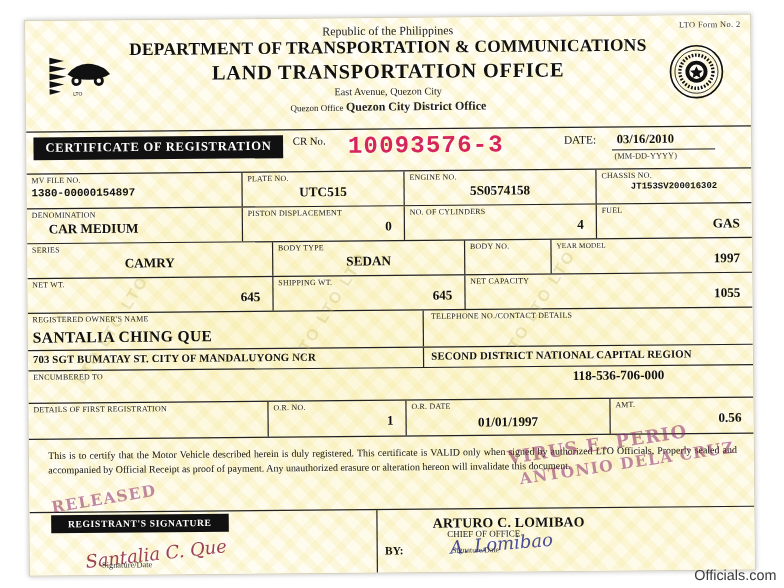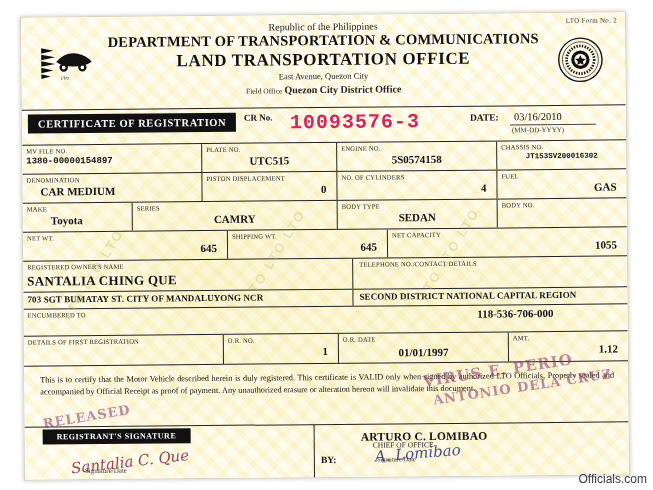--- a/index.html
+++ b/index.html
@@ -58,28 +58,28 @@
 
   
   .certbar{
     position:relative;height:34px;border-top:1px solid #222;border-bottom:1px solid #222;
   }
   .certlabel{
     position:absolute;left:6px;top:4px;
     background:#111;color:#fff;font-weight:bold;font-size:10.5px;
     letter-spacing:.6px;padding:4px 10px 4px 10px;
   }
-  .crno-lbl{position:absolute;left:222px;top:4px;font-size:9px;line-height:11px;font-weight:bold;color:#111;}
+  .crno-lbl{position:absolute;left:222px;top:4px;font-size:9px;line-height:11px;font-weight:normal;color:#111;}
   .crno{
     position:absolute;left:268px;top:3px;
     font-family:"Liberation Mono", monospace;
     font-size:20px;font-weight:bold;color:#d6245c;letter-spacing:1px;
   }
-  .date-lbl{position:absolute;left:448px;top:6px;font-size:9.5px;font-weight:bold;color:#111;}
-  .date-val{position:absolute;left:492px;top:5px;font-size:10.5px;font-weight:normal;color:#111;}
+  .date-lbl{position:absolute;left:448px;top:6px;font-size:9.5px;font-weight:normal;color:#111;}
+  .date-val{position:absolute;left:492px;top:5px;font-size:10.5px;font-weight:bold;color:#111;}
   .date-fmt{position:absolute;left:490px;top:20px;font-size:7px;color:#333;}
   .date-rule{position:absolute;left:488px;top:18px;width:86px;border-bottom:1px solid #444;}
 
   
   .grid{border-bottom:1px solid #222;}
   .row{display:flex;border-bottom:1px solid #222;}
   .row:last-child{border-bottom:none;}
   .cell{position:relative;border-right:1px solid #222;padding:2px 4px 3px 4px;box-sizing:border-box;min-height:28px;}
   .cell:last-child{border-right:none;}
   .lbl{font-size:6.6px;letter-spacing:.2px;color:#222;text-transform:uppercase;display:block;line-height:8px;}
@@ -189,21 +189,21 @@
         <circle cx="50" cy="50" r="13" fill="#fdfbf2"></circle>
         <path d="M50 40 l3.4 7.3 8 .9 -6 5.4 1.7 7.9 -7.1 -4 -7.1 4 1.7 -7.9 -6 -5.4 8 -.9 Z" fill="#111"></path>
       </svg>
 
       <div class="ctr">
         <div class="rep">Republic of the Philippines</div>
         <div class="dept">DEPARTMENT OF TRANSPORTATION &amp; COMMUNICATIONS</div>
         <div class="lto">LAND TRANSPORTATION OFFICE</div>
         <div class="addr">East Avenue, Quezon City</div>
         <div class="fo-row">
-          <span class="fo-label">Field Office</span>
+          <span class="fo-label">Quezon Office</span>
           <span class="fo-val">Quezon City District Office</span>
         </div>
       </div>
     </div>
 
     <div class="certbar">
       <div class="certlabel">CERTIFICATE OF REGISTRATION</div>
       <div class="crno-lbl">CR No.</div>
       <div class="crno">10093576-3</div>
       <div class="date-lbl">DATE:</div>
@@ -246,35 +246,35 @@
           <span class="lbl">NO. OF CYLINDERS</span>
           <span class="val r">4</span>
         </div>
         <div class="cell" style="flex:1">
           <span class="lbl">FUEL</span>
           <span class="val r">GAS</span>
         </div>
       </div>
 
       <div class="row">
-        <div class="cell" style="width:110px">
-          <span class="lbl">MAKE</span>
-          <span class="val" style="padding-left:24px">Toyota</span>
-        </div>
         <div class="cell" style="width:205px">
           <span class="lbl">SERIES</span>
           <span class="val c">CAMRY</span>
         </div>
         <div class="cell" style="width:160px">
           <span class="lbl">BODY TYPE</span>
           <span class="val c">SEDAN</span>
         </div>
         <div class="cell" style="width:72px">
           <span class="lbl">BODY NO.</span>
           <span class="val c"></span>
+        </div>
+        <div class="cell" style="flex:1">
+          <span class="lbl" style="font-size:6px">YEAR MODEL</span>
+          <span class="val r">1997</span>
         </div>
       </div>
 
       <div class="row" style="border-bottom:none">
         <div class="cell" style="width:205px">
           <span class="lbl">NET WT.</span>
           <span class="val r">645</span>
         </div>
         <div class="cell" style="width:160px">
           <span class="lbl">SHIPPING WT.</span>
@@ -321,21 +321,21 @@
       <div class="c" style="width:115px">
         <span class="lbl">O.R. No.</span>
         <span class="val r">1</span>
       </div>
       <div class="c" style="width:170px">
         <span class="lbl">O.R. DATE</span>
         <span class="val c">01/01/1997</span>
       </div>
       <div class="c" style="flex:1">
         <span class="lbl">AMT.</span>
-        <span class="val r">1.12</span>
+        <span class="val r">0.56</span>
       </div>
     </div>
 
     <div class="certify">This is to certify that the Motor Vehicle described herein is duly registered. This certificate is VALID only when signed by authorized LTO Officials, Properly sealed and accompanied by Official Receipt as proof of payment. Any unauthorized erasure or alteration hereon will invalidate this document.</div>
 
     <div class="sigs">
       <div class="sigL">
         <div class="sigbar">REGISTRANT'S SIGNATURE</div>
         <div class="script sig1">Santalia C. Que</div>
         <div class="sigcap">Signature/Date</div>

